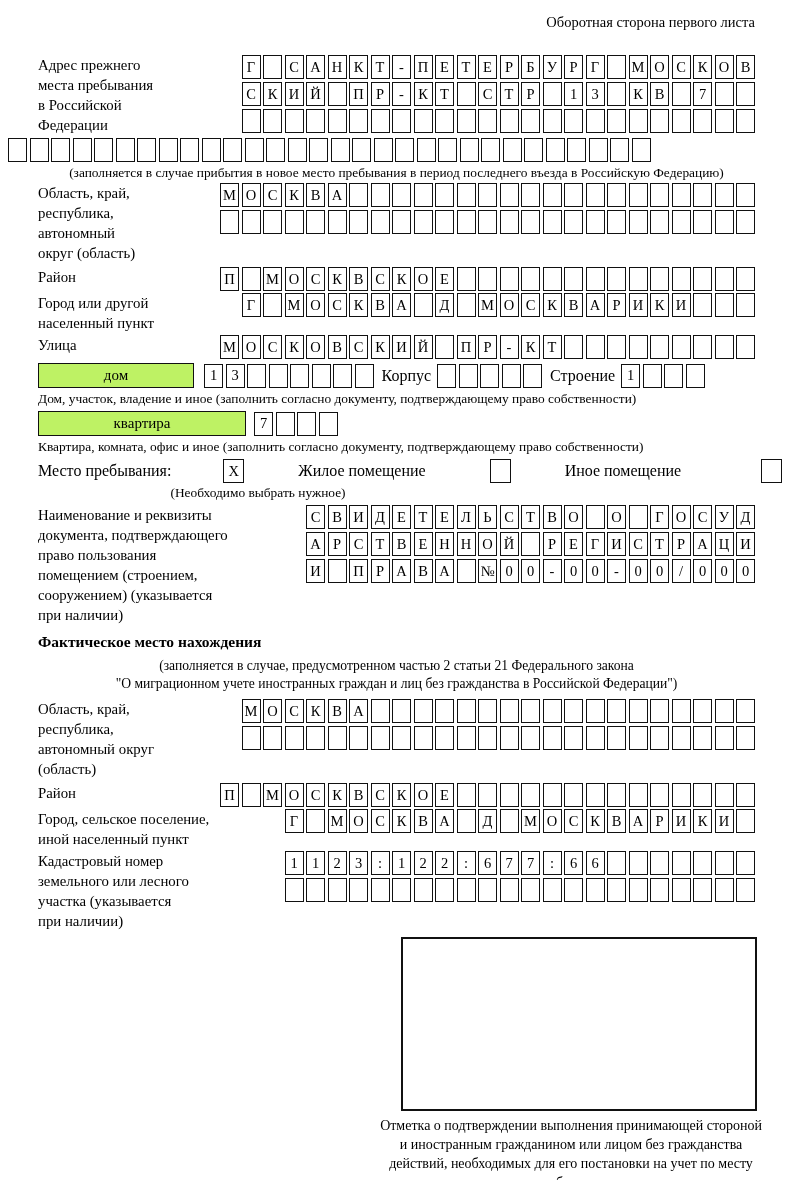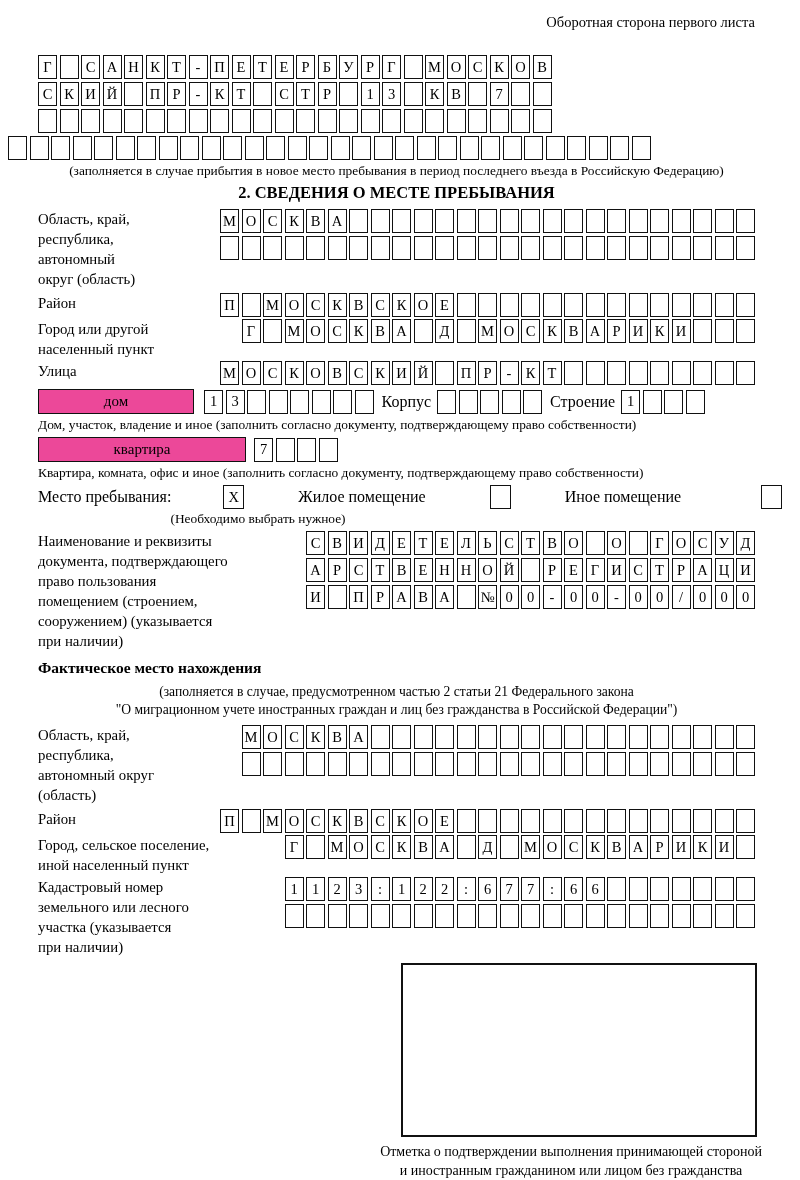--- a/index.html
+++ b/index.html
@@ -24,21 +24,21 @@
     display:flex;align-items:center;justify-content:center;
     font-size:14.5px;line-height:1;
   }
   .fullrow{justify-content:flex-start;margin:3px 0 2px -30px;}
   .caption{font-size:13.4px;text-align:center;margin:2px 0 2px 0;line-height:17px;}
   .title{font-size:16.5px;font-weight:bold;text-align:center;margin:4px 0 6px 0;}
   .inline-row{display:flex;align-items:center;margin:4px 0 2px 0;}
   .textbox{
     height:25px;box-sizing:border-box;border:1.6px solid #111;
     display:flex;align-items:center;justify-content:center;
-    font-size:15px;background:#ec4899;
+    font-size:15px;background:#bef264;
   }
   .dom-box{width:156px;}
   .kv-box{width:208px;}
   .small-lbl{font-size:16px;margin:0 6px 0 8px;white-space:nowrap;}
   .cb{
     width:21px;height:24px;box-sizing:border-box;border:1.6px solid #111;
     display:flex;align-items:center;justify-content:center;
     font-size:14.5px;background:#fff;flex:0 0 auto;
   }
   .mesto-row{display:flex;align-items:center;margin:4px 0 0 0;gap:46px;}
@@ -57,20 +57,24 @@
   .mt6{margin-top:6px;}
 </style>
 </head>
 <body>
 
 <div class="page">
 
   <div class="corner">Оборотная сторона первого листа</div>
 
   <div class="formline">
+    <div class="lbl">Адрес прежнего
+места пребывания
+в Российской
+Федерации</div>
     <div class="cellcol">
       <div class="cells">
           <div class="cell">Г</div>
           <div class="cell"></div>
           <div class="cell">С</div>
           <div class="cell">А</div>
           <div class="cell">Н</div>
           <div class="cell">К</div>
           <div class="cell">Т</div>
           <div class="cell">-</div>
@@ -172,21 +176,20 @@
       <div class="cell"></div>
       <div class="cell"></div>
       <div class="cell"></div>
       <div class="cell"></div>
       <div class="cell"></div>
       <div class="cell"></div>
       <div class="cell"></div>
     </div>
   <div class="caption">(заполняется в случае прибытия в новое место пребывания в период последнего въезда в Российскую Федерацию)</div>
 
-  <div class="title">2. СВЕДЕНИЯ О МЕСТЕ ПРЕБЫВАНИЯ</div>
 
   <div class="formline">
     <div class="lbl">Область, край,
 республика,
 автономный
 округ (область)</div>
     <div class="cellcol">
       <div class="cells">
           <div class="cell">М</div>
           <div class="cell">О</div>

